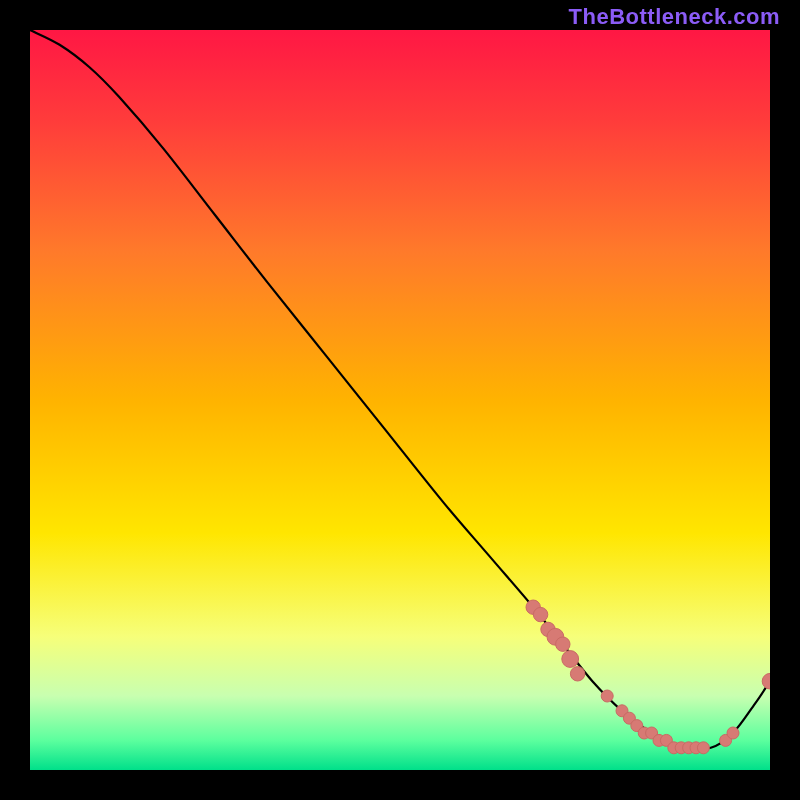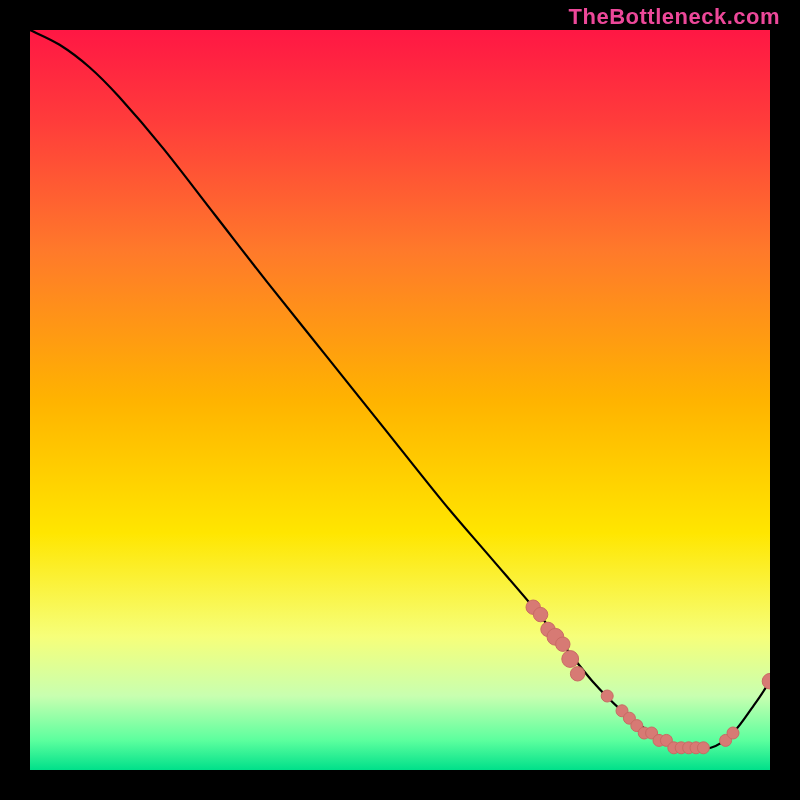--- a/index.html
+++ b/index.html
@@ -14,21 +14,21 @@
   .frame {
     position: relative;
     width: 800px;
     height: 800px;
     background: #000;
   }
   .watermark {
     position: absolute;
     top: 4px;
     right: 20px;
-    color: #ec4899;
+    color: #8b5cf6;
     font-size: 22px;
     font-weight: 600;
     letter-spacing: 0.5px;
     z-index: 5;
   }
   .plot {
     position: absolute;
     left: 30px;
     top: 30px;
     width: 740px;

